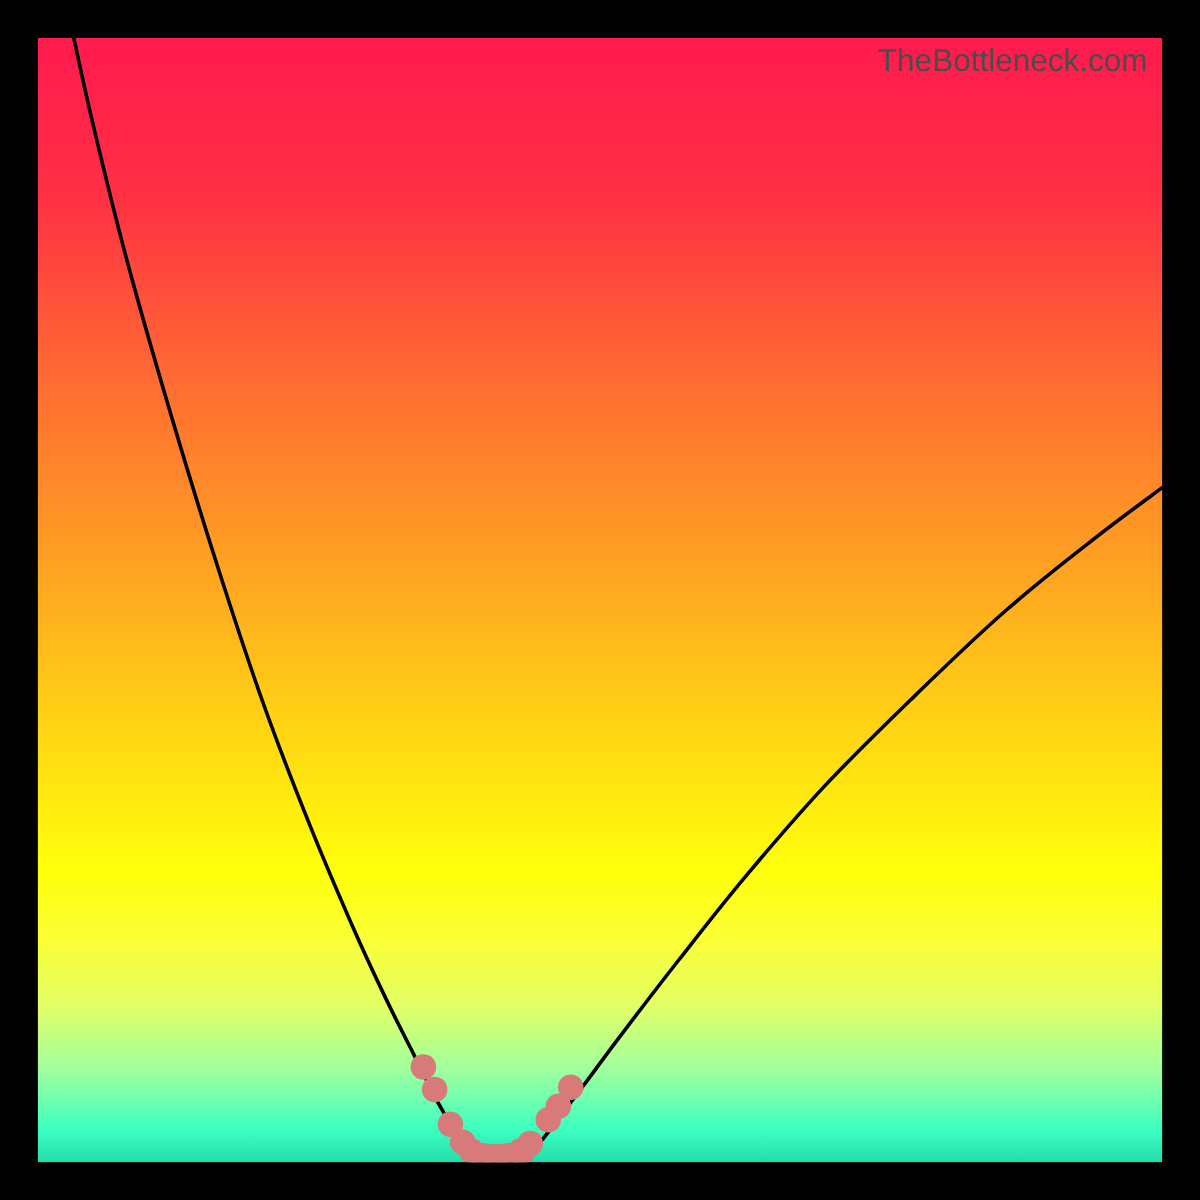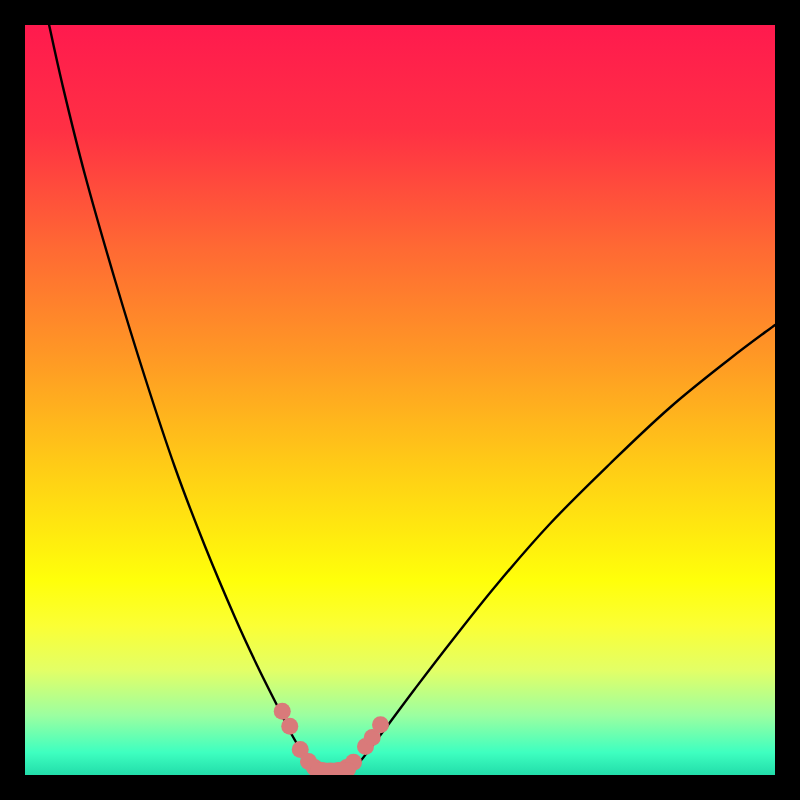--- a/index.html
+++ b/index.html
@@ -33,20 +33,21 @@
     font-family: Arial, Helvetica, sans-serif;
     z-index: 10;
   }
   svg { display: block; }
 </style>
 </head>
 <body>
 
 <div class="frame">
   <div class="inner">
+    <div class="watermark">TheBottleneck.com</div>
     <svg id="chart-svg" width="750" height="750" viewBox="0 0 750 750">
       <defs>
         <linearGradient id="bg-grad" x1="0" y1="0" x2="0" y2="1">
             <stop offset="0%" stop-color="#ff1a4e"></stop>
             <stop offset="14.000000000000002%" stop-color="#ff3044"></stop>
             <stop offset="30%" stop-color="#ff6a33"></stop>
             <stop offset="45%" stop-color="#ff9b24"></stop>
             <stop offset="60%" stop-color="#ffd015"></stop>
             <stop offset="74%" stop-color="#ffff0a"></stop>
             <stop offset="80%" stop-color="#fbff34"></stop>

